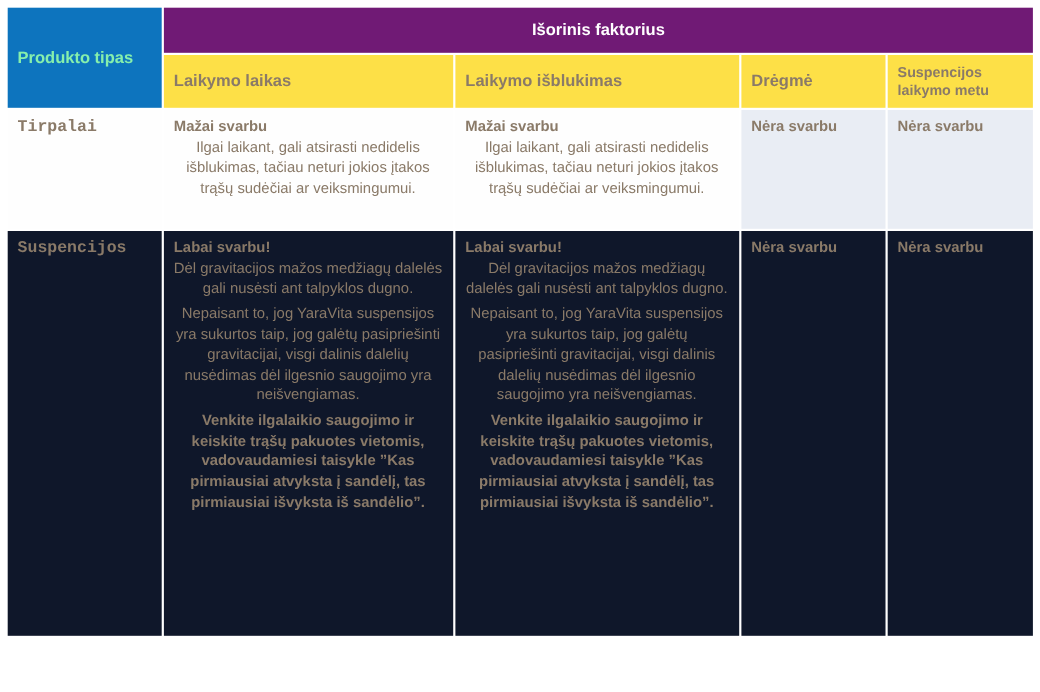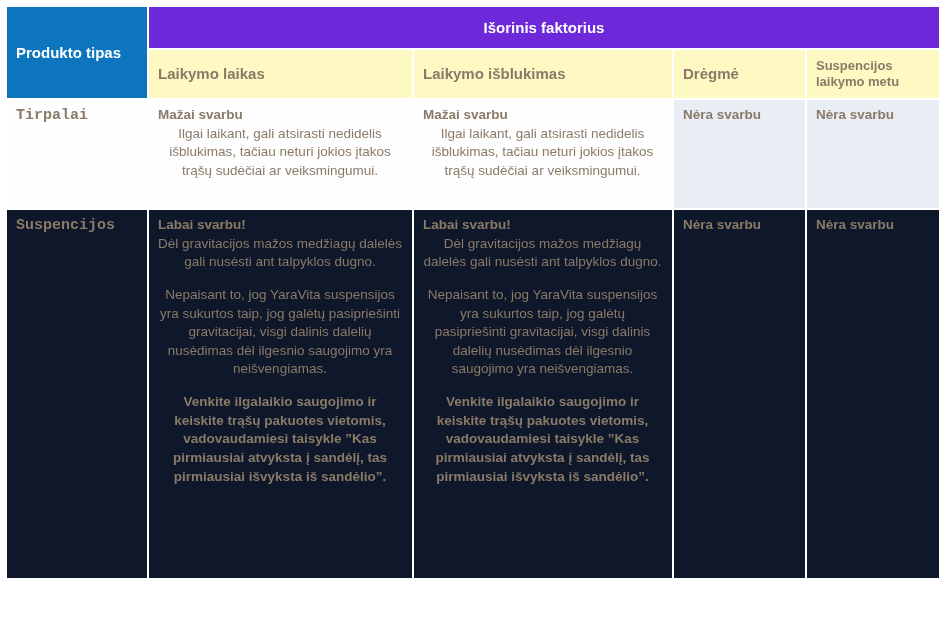--- a/index.html
+++ b/index.html
@@ -25,38 +25,38 @@
   }
   th, td {
     vertical-align: top;
     text-align: left;
     box-sizing: border-box;
     overflow: hidden;
   }
   
   .corner {
     background: #0D74BE;
-    color: #ffffff;
+    color: #86efac;
     font-size: 15px;
     font-weight: bold;
     vertical-align: middle;
     padding: 4px 8px 4px 9px;
     line-height: 1.45;
   }
   .group {
-    background: #6d28d9;
+    background: #701a75;
     color: #ffffff;
     font-size: 15px;
     font-weight: bold;
     text-align: center;
     vertical-align: middle;
     height: 41px;
   }
   .sub {
-    background: #fef9c3;
+    background: #fde047;
     color: #8A7A68;
     font-size: 15px;
     font-weight: bold;
     vertical-align: middle;
     padding: 4px 8px 4px 9px;
     height: 48px;
     line-height: 1.25;
   }
   .sub-small { font-size: 13px; }
   
@@ -72,21 +72,21 @@
     color: #8A7A68;
     line-height: 1.38;
     padding: 6px 10px 6px 9px;
   }
   .bg-white { background: #FEFEFE; }
   .bg-tint  { background: #E9EDF4; }
   .bg-band  { background: #0f172a; }
   .lead { font-weight: bold; }
   .nera { font-weight: bold; }
   p.para { margin: 0; text-align: center; }
-  p.para + p.para { margin-top: 14px; }
+  p.para + p.para { margin-top: 4px; }
   .bold-para { font-weight: bold; }
   .r1 th, .r1 td { height: 108px; }
   .r2 th, .r2 td { height: 368px; }
   .footer {
     margin: 13px 0 0 7px;
     font-size: 13.5px;
     font-weight: bold;
     font-style: italic;
     color: #8A7A68;
   }

